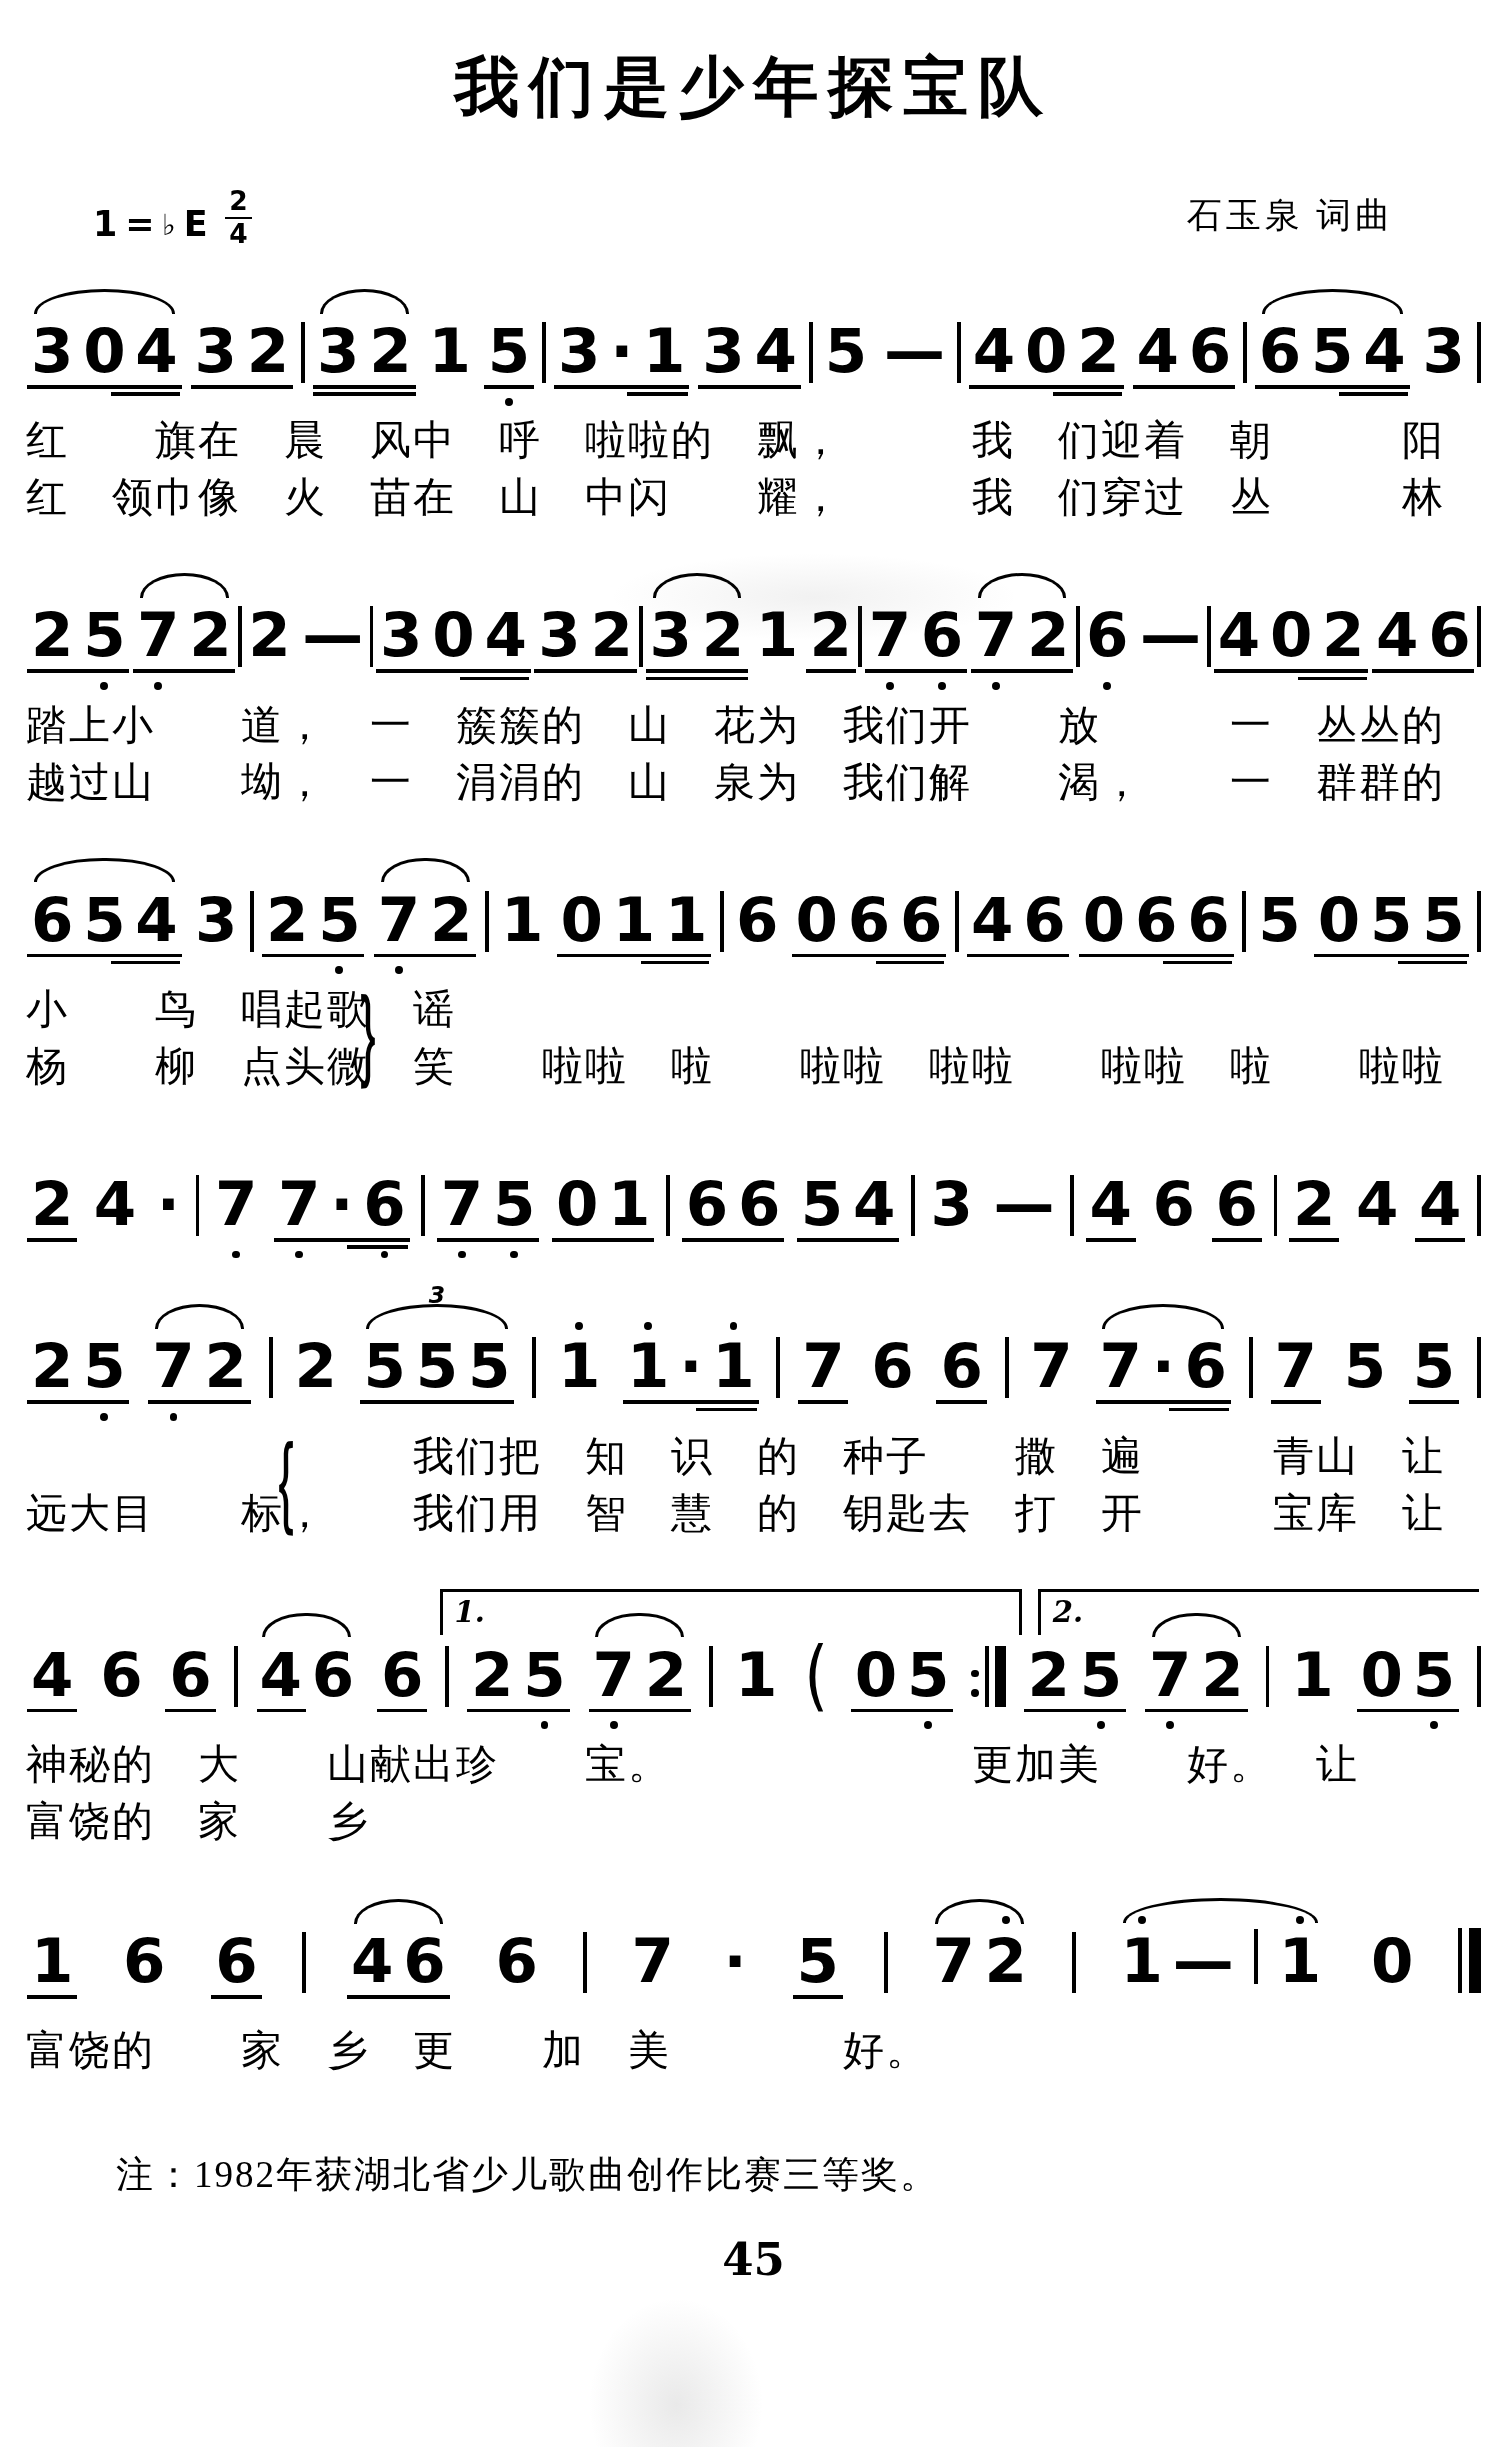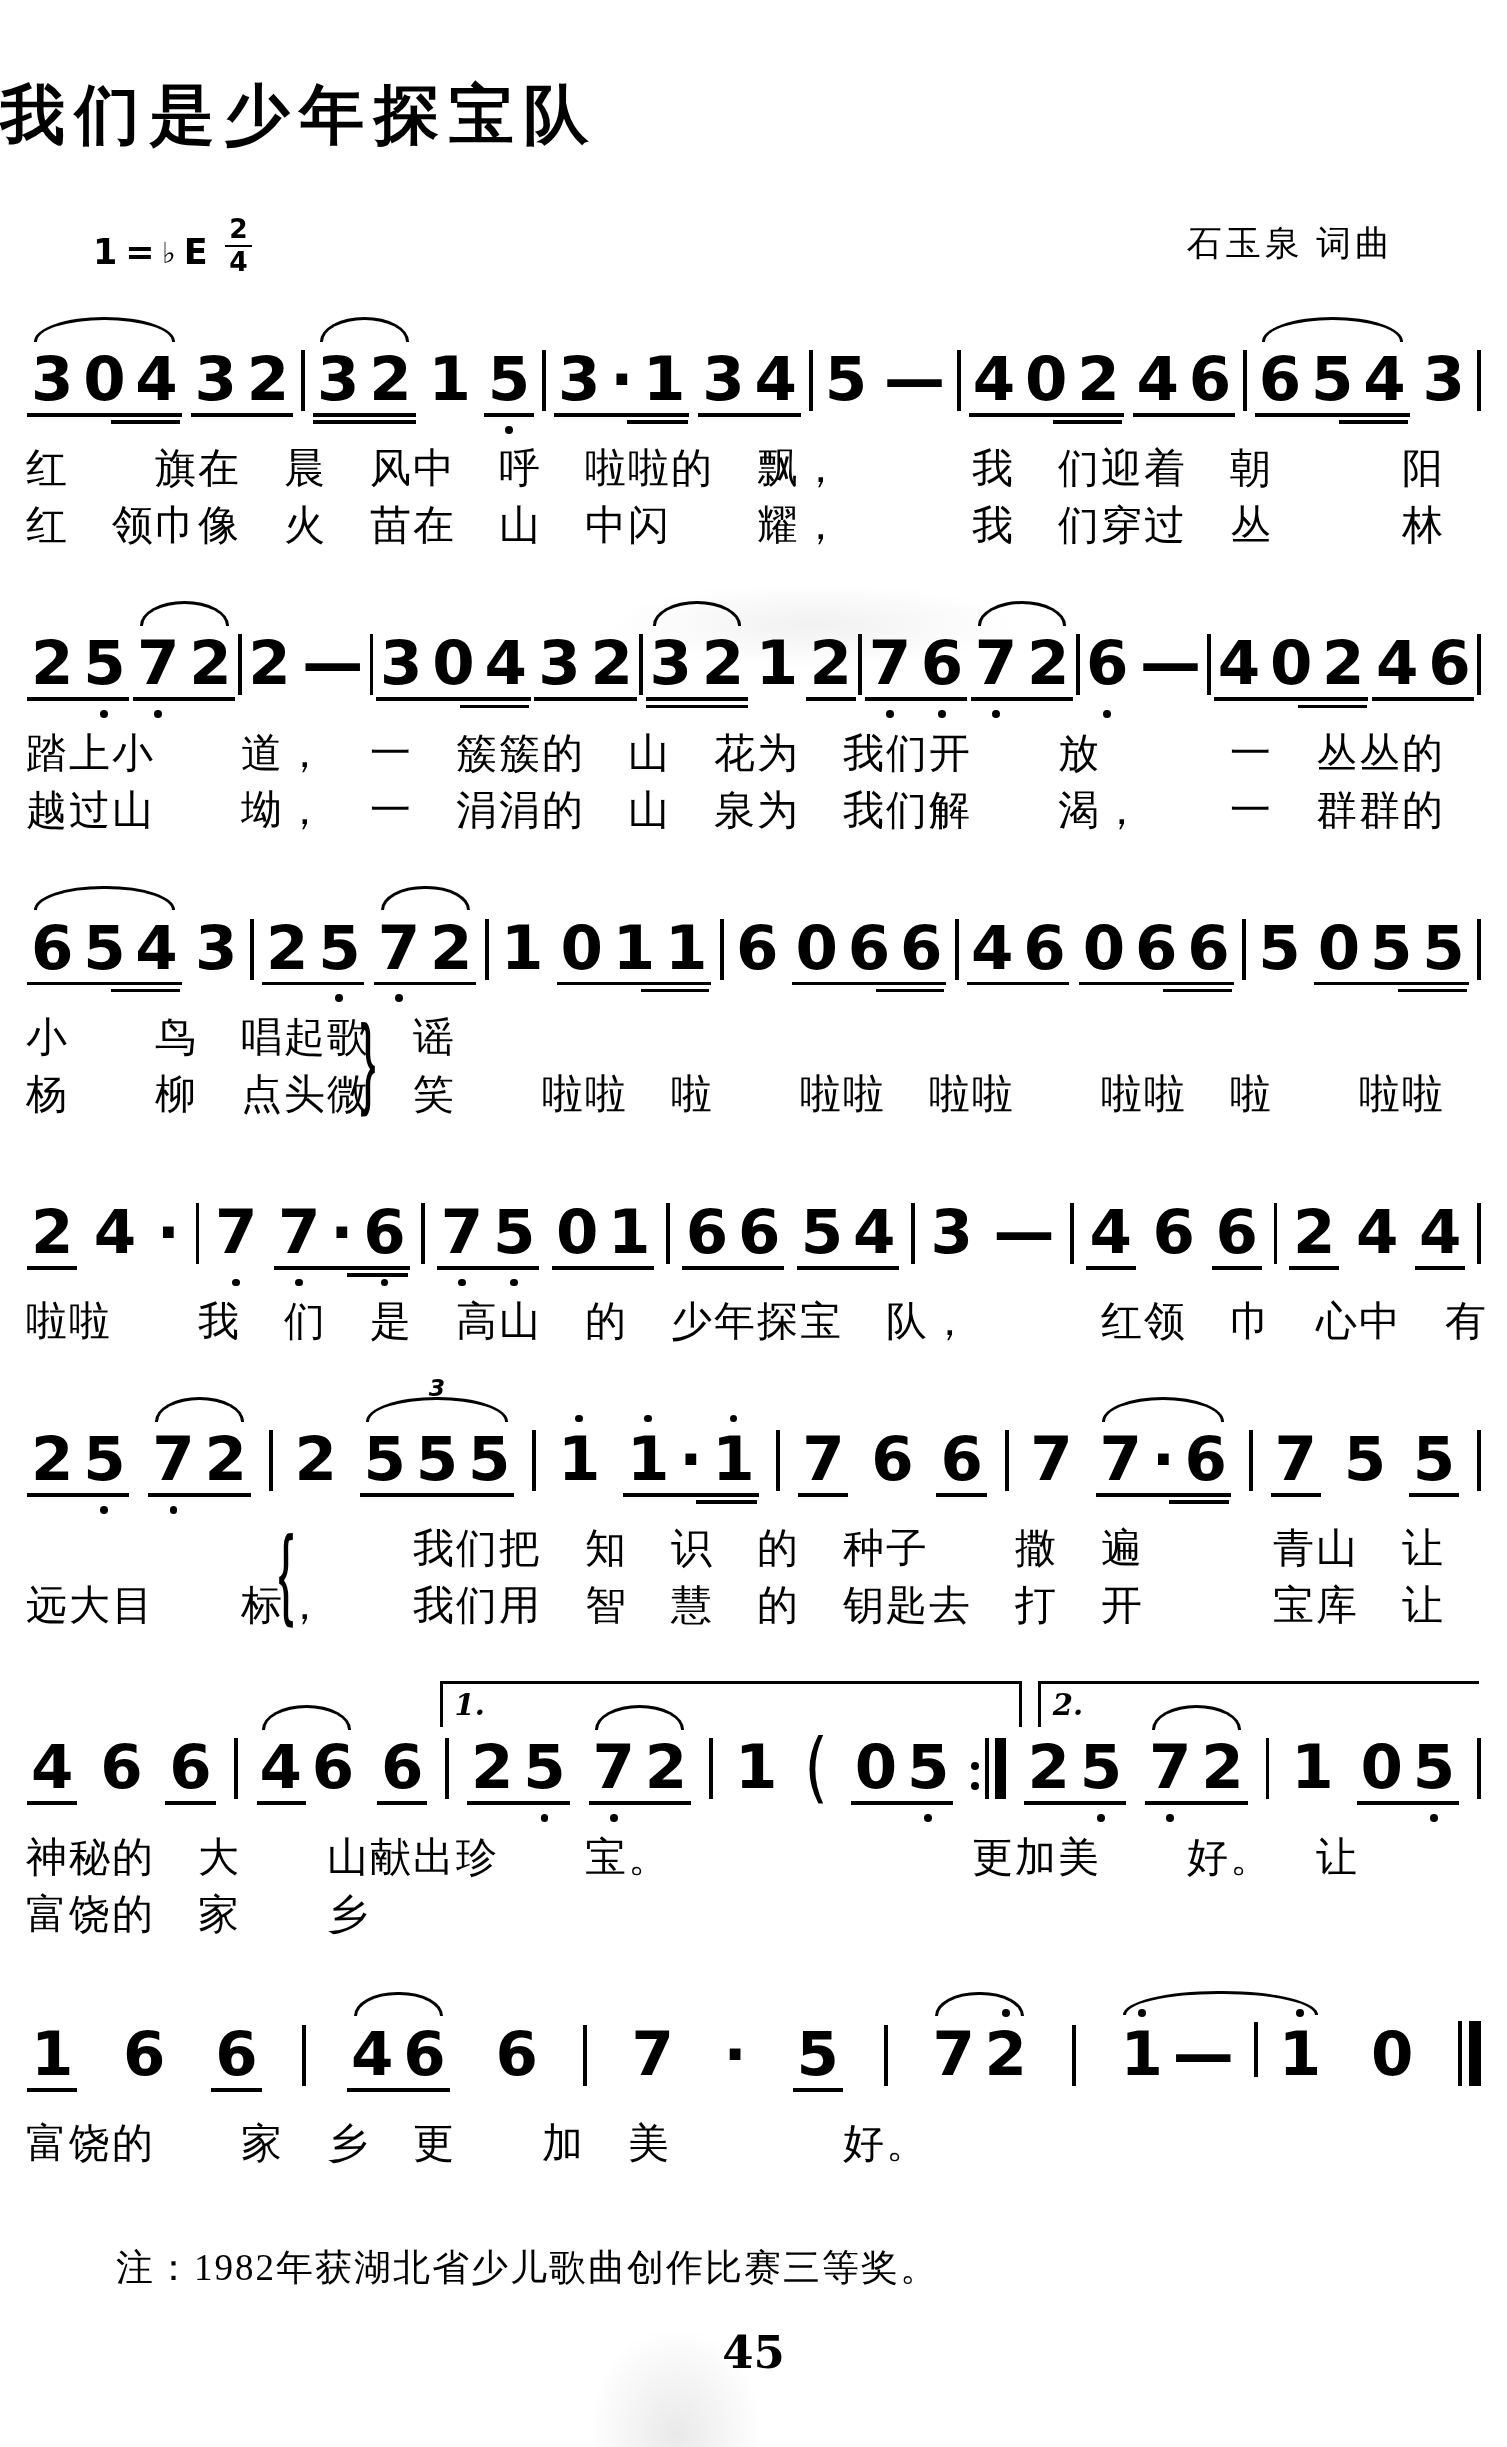--- a/index.html
+++ b/index.html
@@ -10,21 +10,21 @@
   }
   .sheet{position:relative;width:100%;height:100%;}
   
   .smudge{position:absolute;pointer-events:none;}
   .smudge.s1{left:608px;top:510px;width:412px;height:88px;
     background:radial-gradient(ellipse at center, rgba(120,120,120,0.10), rgba(0,0,0,0) 70%);}
   .smudge.s2{left:588px;top:2254px;width:176px;height:216px;
     background:radial-gradient(ellipse at center, rgba(100,100,100,0.14), rgba(0,0,0,0) 70%);}
 
   .title{
-    text-align:left;margin-top:71px;font-size:65px;font-weight:bold;
+    text-align:center;margin-top:43px;font-size:65px;font-weight:bold;
     letter-spacing:9.8px;font-family:"DejaVu Serif", serif;
   }
   .meta{display:flex;justify-content:space-between;align-items:center;
     margin:57px 113px 0 93px;}
   .keysig{display:flex;align-items:flex-end;gap:7.8px;
     font-family:"DejaVu Sans", sans-serif;font-weight:bold;font-size:35px;line-height:1;}
   .keysig .flat{font-size:29px;margin-bottom:2px;}
   .frac{display:inline-flex;flex-direction:column;align-items:center;
     font-size:26.5px;line-height:1;margin-left:9.8px;margin-bottom:-5.9px;}
   .frac .num{border-bottom:2.9px solid #000;padding:0 3.9px 2.9px;}
@@ -208,23 +208,20 @@
           <div class="bar"></div>
           <span class="cell"><span class="unit">4</span><div class="l1"></div></span>
           <span class="cell"><span class="unit">6</span></span>
           <span class="cell"><span class="unit">6</span><div class="l1"></div></span>
           <div class="bar"></div>
           <span class="cell"><span class="unit">2</span><div class="l1"></div></span>
           <span class="cell"><span class="unit">4</span></span>
           <span class="cell"><span class="unit">4</span><div class="l1"></div></span>
           <div class="bar"></div>
         </div>
-        <div class="lyrics">
-          <div class="lyric-line">啦啦　　我　们　是　高山　的　少年探宝　队，　　　红领　巾　心中　有</div>
-        </div>
       </div>
       <div class="system">
         <div class="notation">
           <span class="cell"><span class="unit">2</span><span class="unit lo">5</span><div class="l1"></div></span>
           <span class="cell arc"><span class="unit lo">7</span><span class="unit">2</span><div class="l1"></div></span>
           <div class="bar"></div>
           <span class="cell"><span class="unit">2</span></span>
           <span class="cell arc"><span class="unit">5</span><span class="unit">5</span><span class="unit">5</span><div class="l1"></div><span class="tup">3</span></span>
           <div class="bar"></div>
           <span class="cell"><span class="unit hi">1</span></span>

